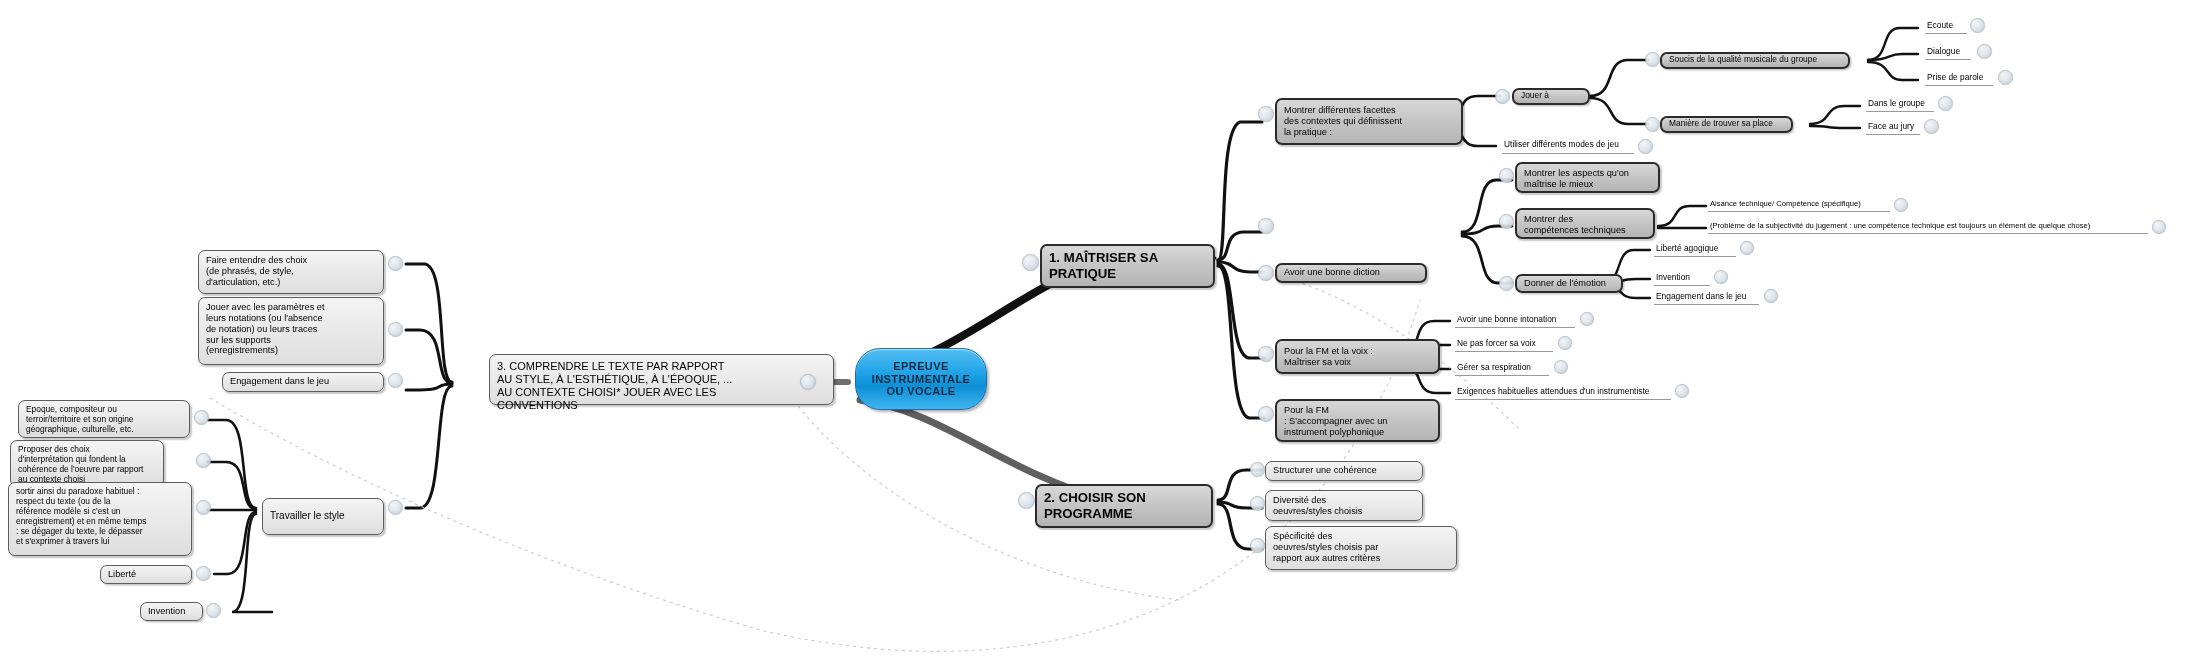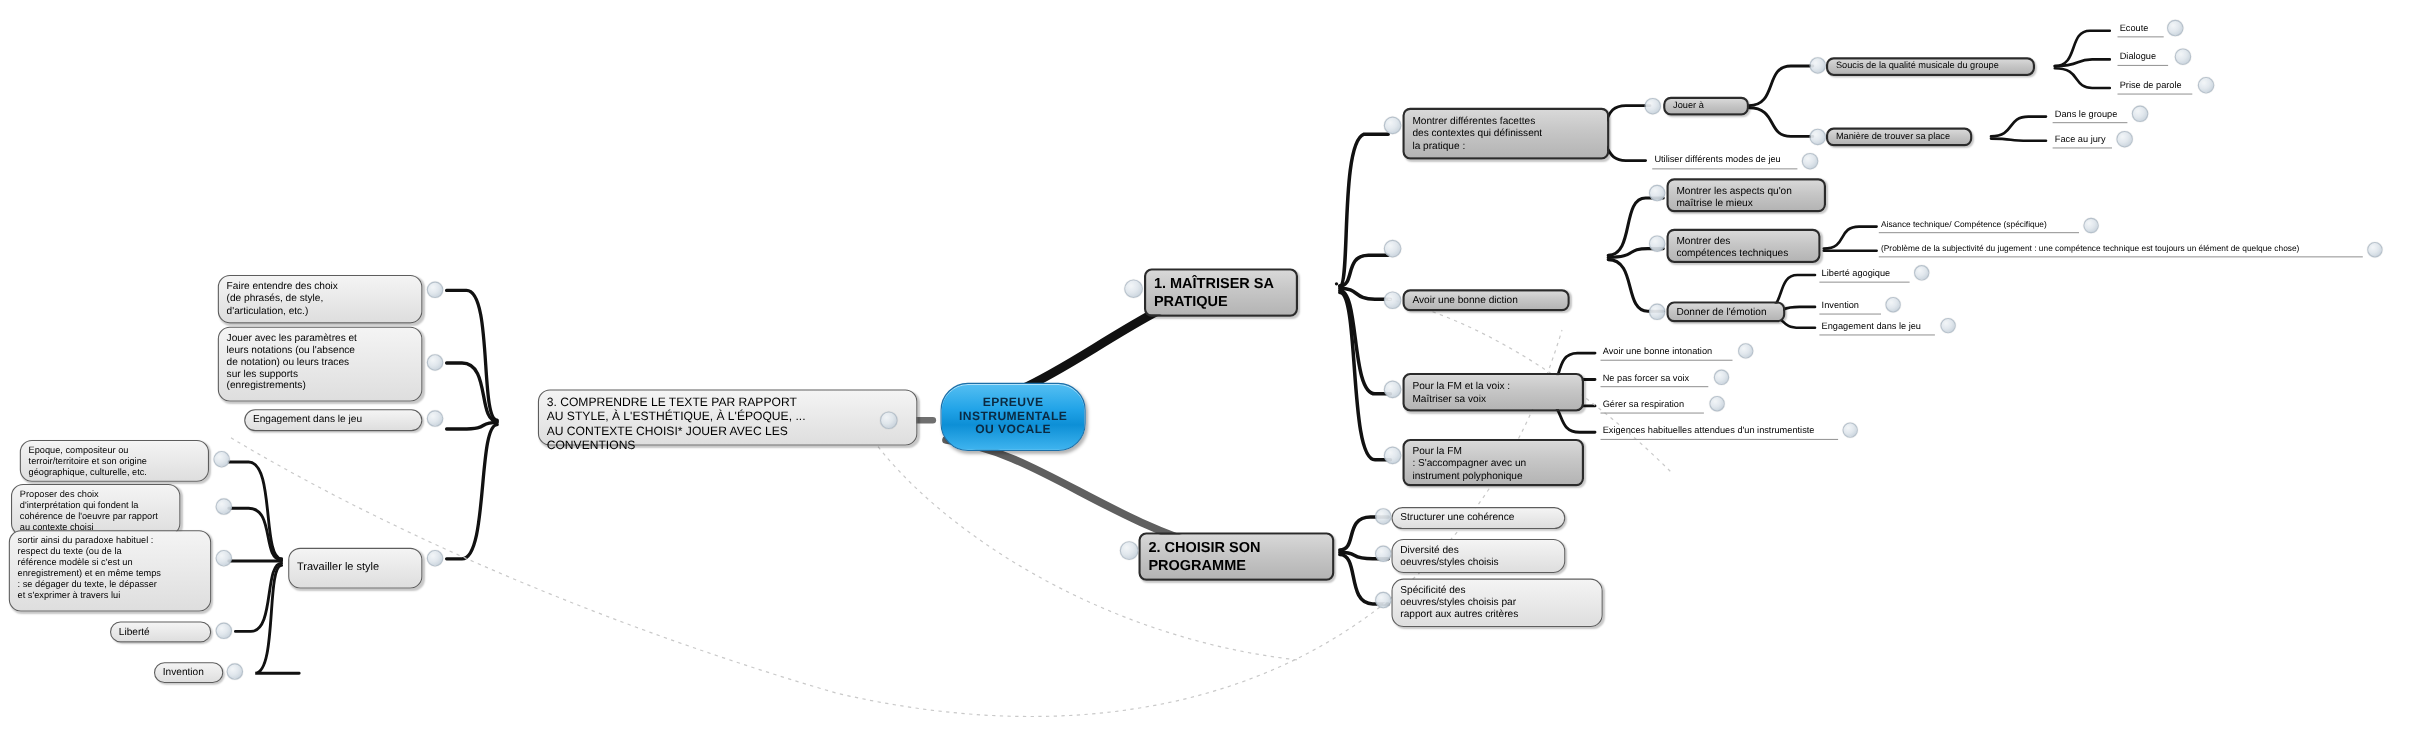--- a/index.html
+++ b/index.html
@@ -42,21 +42,20 @@
   }
   .boxed.dark{
     background:linear-gradient(to bottom,#d8d8d8 0%,#c6c6c6 45%,#b4b4b4 100%);
     border-color:#2b2b2b;
     border-width:2px;
   }
   .boxed.plainlight{
     background:linear-gradient(to bottom,#f4f4f4 0%,#e8e8e8 55%,#dedede 100%);
     border-color:#5d5d5d;
     border-width:1.2px;
-    border-radius:11px;
   }
   
   .bare{
     background:transparent;
     border:none;
     padding:0 2px 2px 2px;
     line-height:1.15;
   }
   .bare::after{
     content:"";
@@ -171,21 +170,21 @@
       <path d="M 210 398 C 330 470 520 560 760 630 C 1060 700 1330 600 1420 300"></path>
       <path d="M 1262 272 C 1350 290 1450 360 1520 430"></path>
       <path d="M 790 395 C 850 480 1000 580 1180 600"></path>
     </g>
   </svg>
 
   <div class="central t11" style="left:855px;top:348px;width:130px;height:60px;">EPREUVE
 INSTRUMENTALE
 OU VOCALE</div>
 
-  <div class="node boxed dark t13 bold" style="left:1040px;top:244px;width:140px;height:44px;">1. MAÎTRISER SA
+  <div class="node boxed dark t13 bold" style="left:1040px;top:244px;width:175px;height:44px;">1. MAÎTRISER SA
 PRATIQUE</div>
   <div class="bubble" style="left:1022px;top:254px;width:15px;height:15px;"></div>
 
   <div class="node boxed dark t13 bold" style="left:1035px;top:484px;width:178px;height:44px;">2. CHOISIR SON
 PROGRAMME</div>
   <div class="bubble" style="left:1018px;top:492px;width:15px;height:15px;"></div>
 
   <div class="node boxed plainlight t11" style="left:452px;top:354px;width:345px;height:51px;align-items:flex-start;padding-top:5px;margin-left:37px;">3. COMPRENDRE LE TEXTE PAR RAPPORT
 AU STYLE, À L'ESTHÉTIQUE, À L'ÉPOQUE, ...
 AU CONTEXTE CHOISI* JOUER AVEC LES

